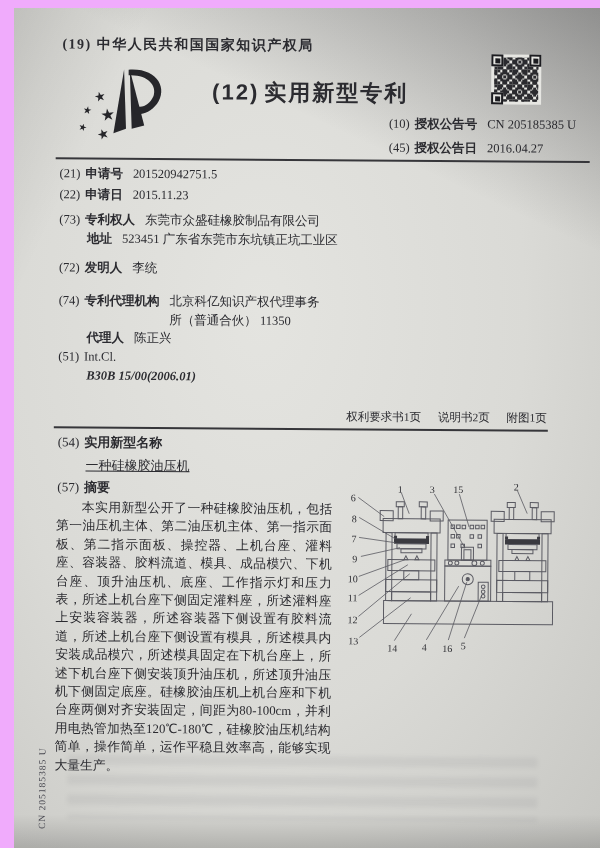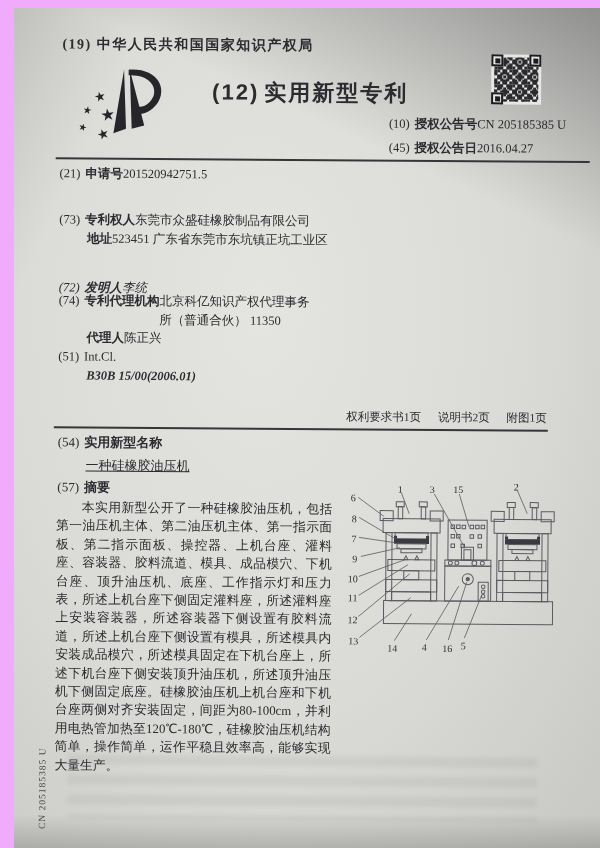--- a/index.html
+++ b/index.html
@@ -10,21 +10,21 @@
     background:
       linear-gradient(205deg, rgba(40,40,44,0.38), rgba(0,0,0,0) 22%),
       linear-gradient(115deg, rgba(0,0,0,0.10), rgba(0,0,0,0) 14%),
       linear-gradient(to top, rgba(0,0,0,0.16), rgba(0,0,0,0) 4%),
       radial-gradient(ellipse at 42% 36%, #e4e4e0 0%, #dadad6 55%, #c7c7c3 100%);
   }
   .content{position:absolute;inset:0;color:#2b2b30;transform:rotate(0.4deg);
     transform-origin:300px 400px;}
   .abs{position:absolute;}
   .code{margin-right:5px;}
-  .flabel{font-weight:600;text-align:right;}
+  .flabel{margin-right:10px;font-weight:600;text-align:right;}
   .field{font-size:12.5px;line-height:18.5px;}
   .hdr-office{left:60px;top:37px;font-size:14px;font-weight:600;letter-spacing:1.5px;}
   .doc-title{left:210px;top:78px;font-size:22px;font-weight:700;letter-spacing:2px;
     font-family:"Liberation Sans", sans-serif;}
   .publine{left:387px;font-size:12.5px;}
   .rule{background:#36363a;}
   .agentline{margin-left:28px;}
   .intcl{margin-left:28px;font-style:italic;font-weight:600;}
   .pages{left:300px;top:409px;width:247px;text-align:right;font-size:11.5px;}
   .pages span{margin-left:14px;}
@@ -98,29 +98,32 @@
   <div class="abs publine" style="top:139px;">
     <span class="code">(45)</span><span class="flabel">授权公告日</span><span>2016.04.27</span>
   </div>
 
   <div class="abs rule" style="left:54px;top:159px;width:534px;height:2px;"></div>
 
   <div class="abs field" style="left:58px;top:166px;">
     <span class="code">(21)</span><span class="flabel">申请号</span><span>201520942751.5</span>
   </div>
 
+  <div class="abs field" style="left:58px;top:187px;">
+    <span class="code">(22)</span><span class="flabel">申请日</span><span>2015.11.23</span>
+  </div>
 
   <div class="abs field" style="left:58px;top:212px;width:300px;">
     <span class="code">(73)</span><span class="flabel">专利权人</span><span>东莞市众盛硅橡胶制品有限公司</span>
     <div style="margin-left:28px;">
       <span class="flabel">地址</span><span class="addrval">523451 广东省东莞市东坑镇正坑工业区</span>
     </div>
   </div>
 
-  <div class="abs field" style="left:58px;top:280px;font-style:italic;">
+  <div class="abs field" style="left:58px;top:260px;">
     <span class="code">(72)</span><span class="flabel">发明人</span><span>李统</span>
   </div>
 
   <div class="abs field" style="left:58px;top:293px;width:300px;">
     <span class="code">(74)</span><span class="flabel">专利代理机构</span><span class="v74">北京科亿知识产权代理事务所（普通合伙） 11350</span>
     <div class="agentline">
       <span class="flabel">代理人</span><span>陈正兴</span>
     </div>
   </div>
 

